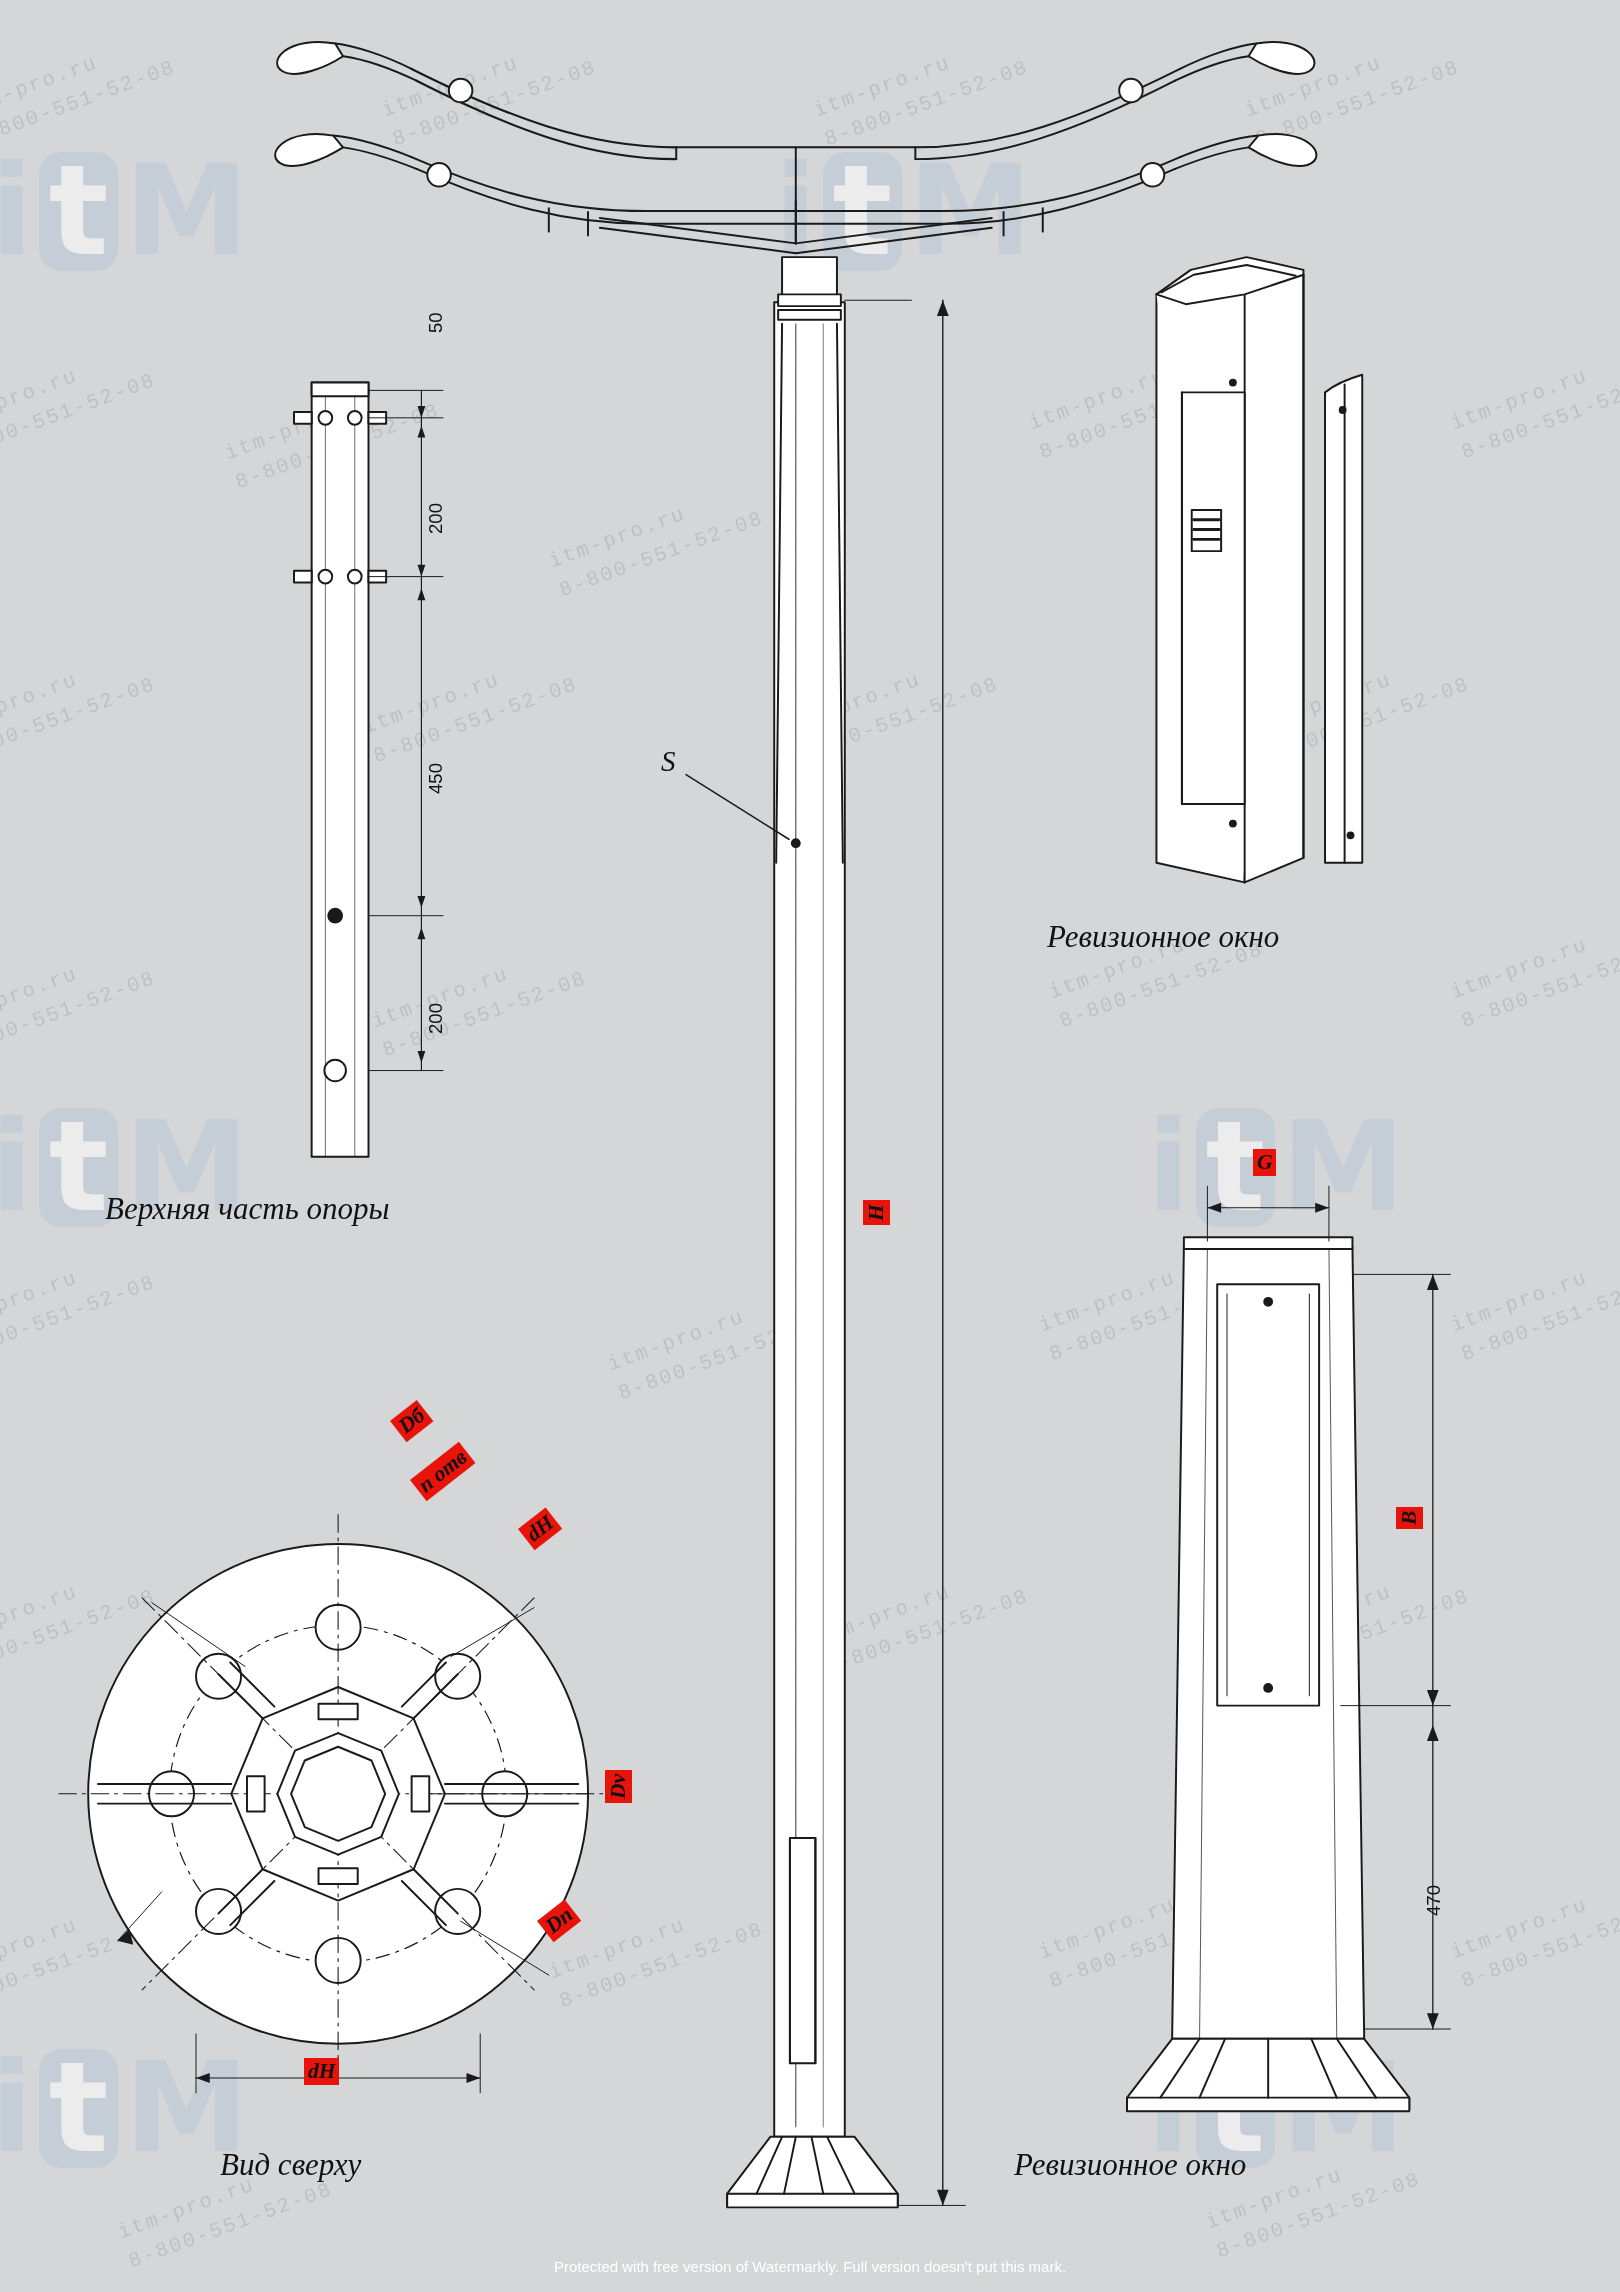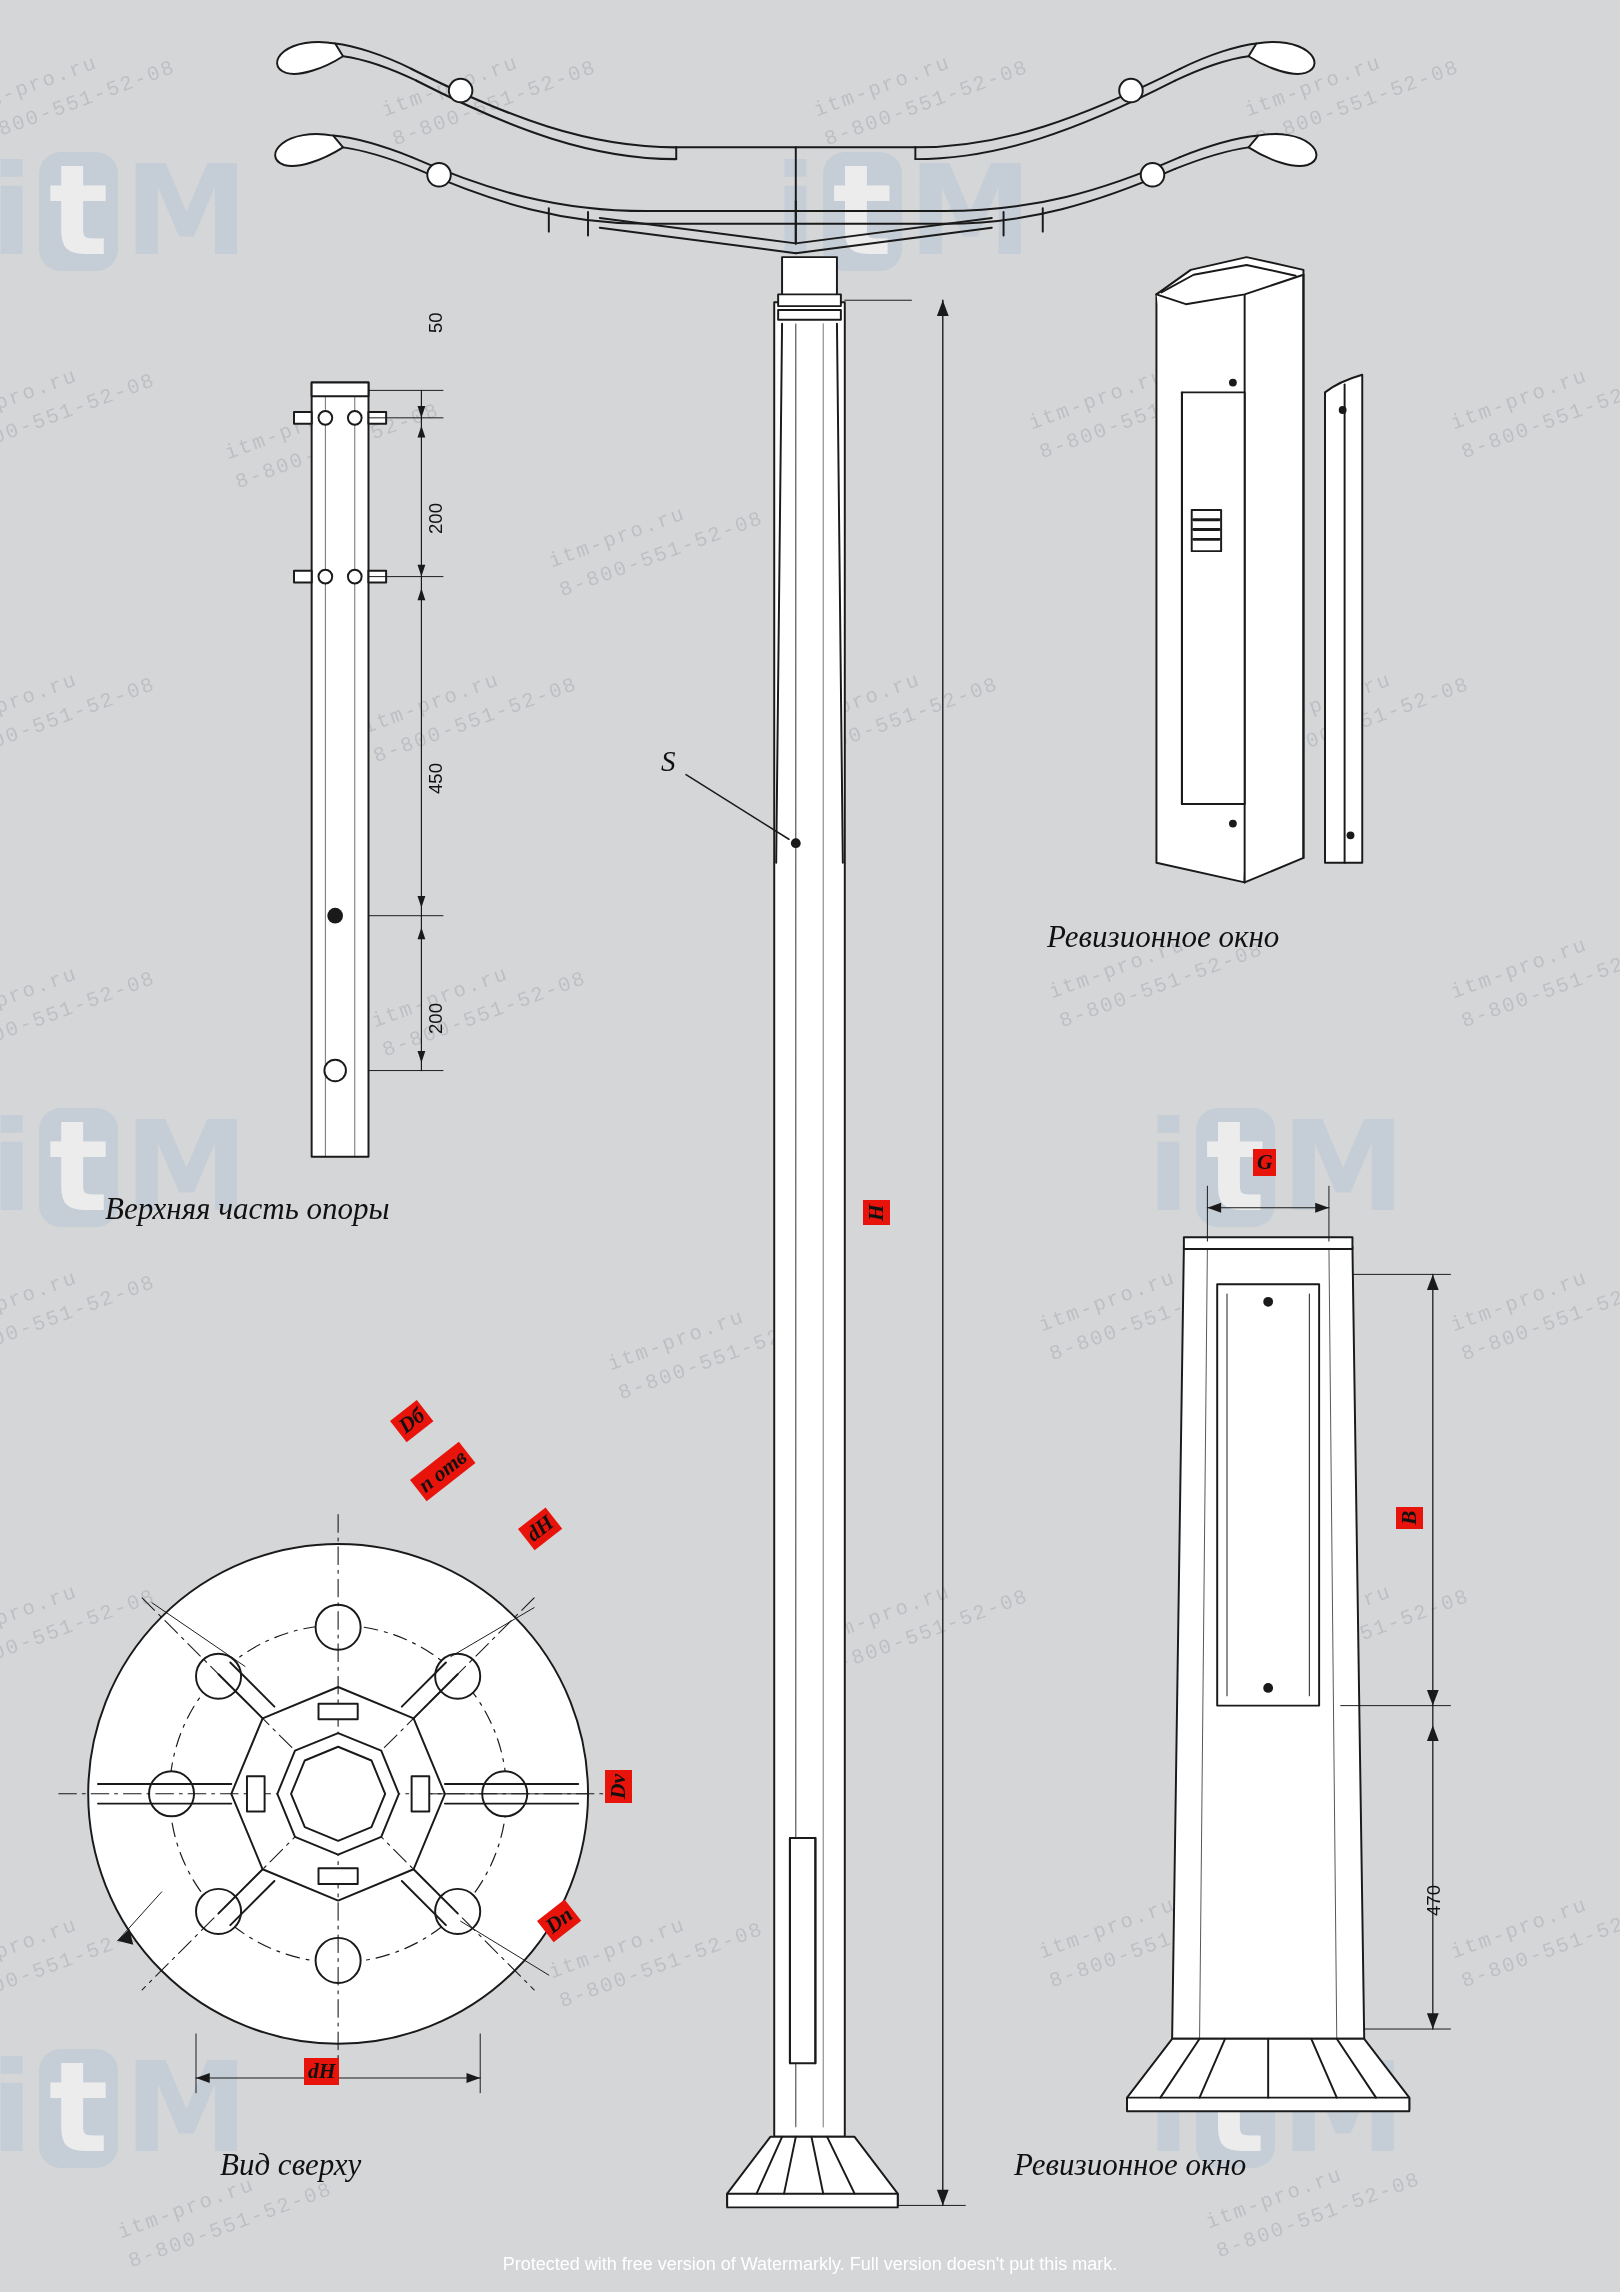--- a/index.html
+++ b/index.html
@@ -105,21 +105,21 @@
     z-index: 3;
   }
   
   .footer {
     position: absolute;
     left: 0;
     right: 0;
     bottom: 17.6px;
     text-align: center;
     font-family: "Liberation Sans", sans-serif;
-    font-size: 18px;
+    font-size: 15px;
     color: #ffffff;
     z-index: 5;
   }
 </style>
 </head>
 <body>
 
 <div class="wm-layer">
 
   <div class="wm-logo" style="left:-9.8px;  top:152px;">

